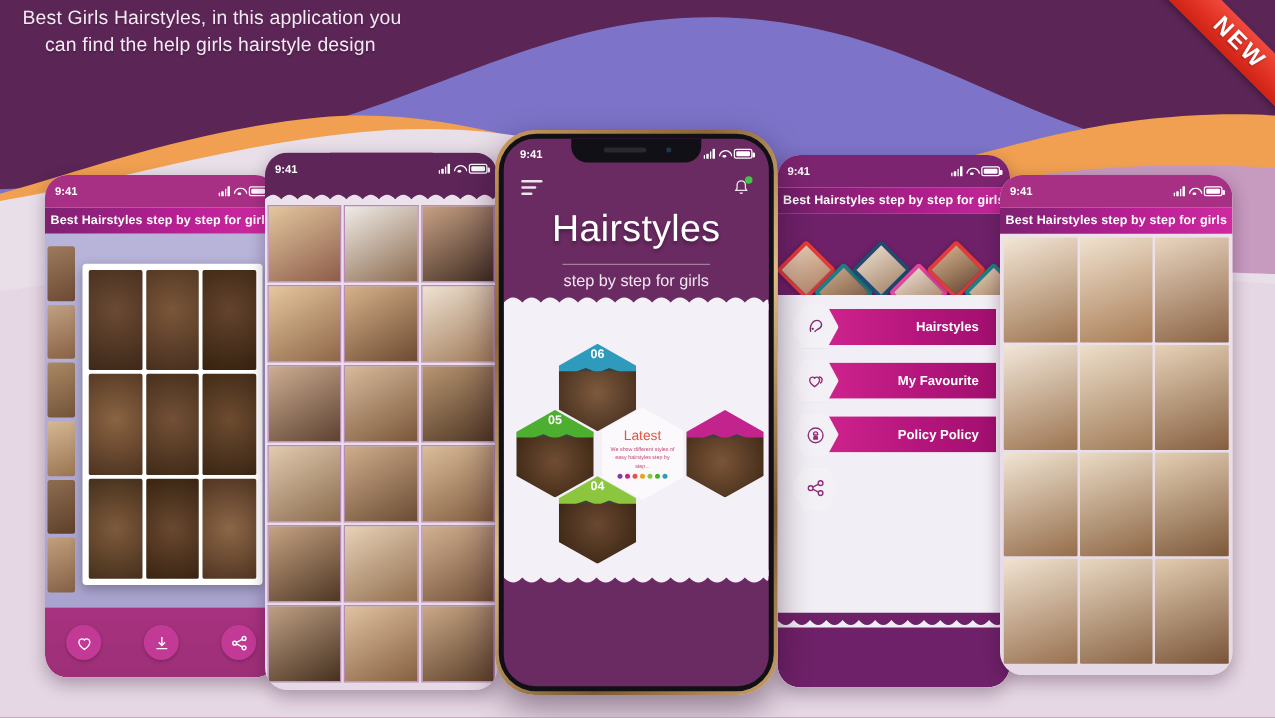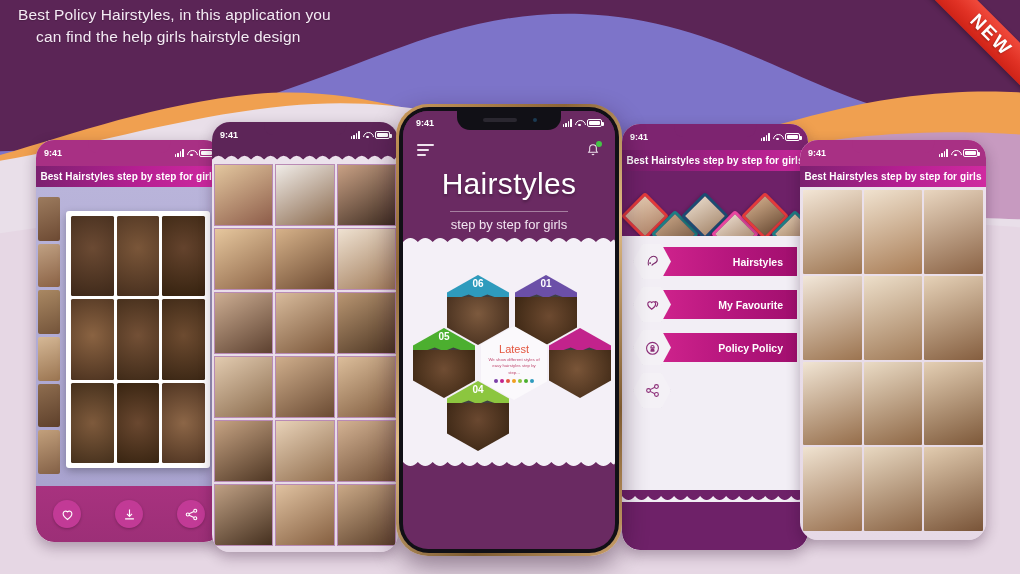--- a/index.html
+++ b/index.html
@@ -275,21 +275,21 @@
       <path d="M0,108 C110,96 210,58 330,46 C450,34 520,64 600,82 C700,104 770,132 880,146 C970,157 1040,160 1100,160 L1100,520 L0,520 Z" fill="#e9dfe9"></path>
     </svg>
   </div>
   <div class="wave" style="top:170px;height:420px;">
     <svg viewBox="0 0 1100 420" preserveAspectRatio="none">
       <path d="M0,70 C150,50 300,24 480,20 C680,16 860,48 1100,60 L1100,420 L0,420 Z" fill="#e6d7e4"></path>
     </svg>
   </div>
 
   <div class="headline">
-    <span>Best Policy Hairstyles, in this application you</span>
+    <span>Best Girls Hairstyles, in this application you</span>
     <span class="l2">can find the help girls hairstyle design</span>
   </div>
 
   <div class="ribbon">
     <div class="band">
         <span>NEW</span>
       </div>
   </div>
 
   <div class="phone side-phone" style="left:36px; top:140px; width:186px; height:402px;">
@@ -585,26 +585,20 @@
 
         <div class="honey">
 
           <div class="hex" style="left:44px; top:20px;">
             <div class="cap" style="background:#2e9bbd;">
                 <span>06</span>
               </div>
             <div class="pic" style="background:radial-gradient(circle at 50% 35%,#7d5a3e,#3c2718)"></div>
           </div>
 
-          <div class="hex" style="left:112px; top:20px;">
-            <div class="cap" style="background:#6b4fa8;">
-                <span>01</span>
-              </div>
-            <div class="pic" style="background:radial-gradient(circle at 55% 40%,#6d4a30,#34210f)"></div>
-          </div>
 
           <div class="hex" style="left:10px; top:73px;">
             <div class="cap" style="background:#4caf2f;">
                 <span>05</span>
               </div>
             <div class="pic" style="background:radial-gradient(circle at 50% 40%,#704d33,#36220f)"></div>
           </div>
 
           <div class="hex-center" style="left:78px; top:71px;">
             <div class="lt">Latest</div>

